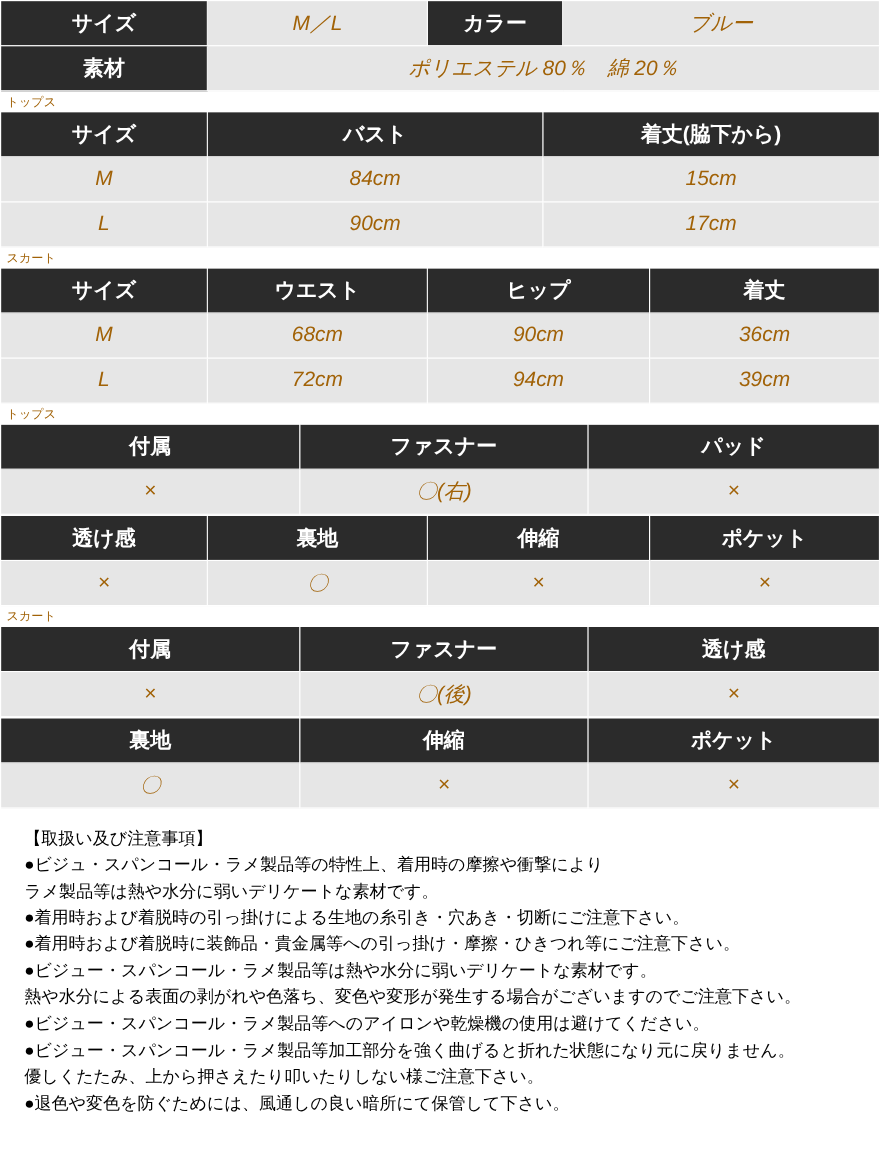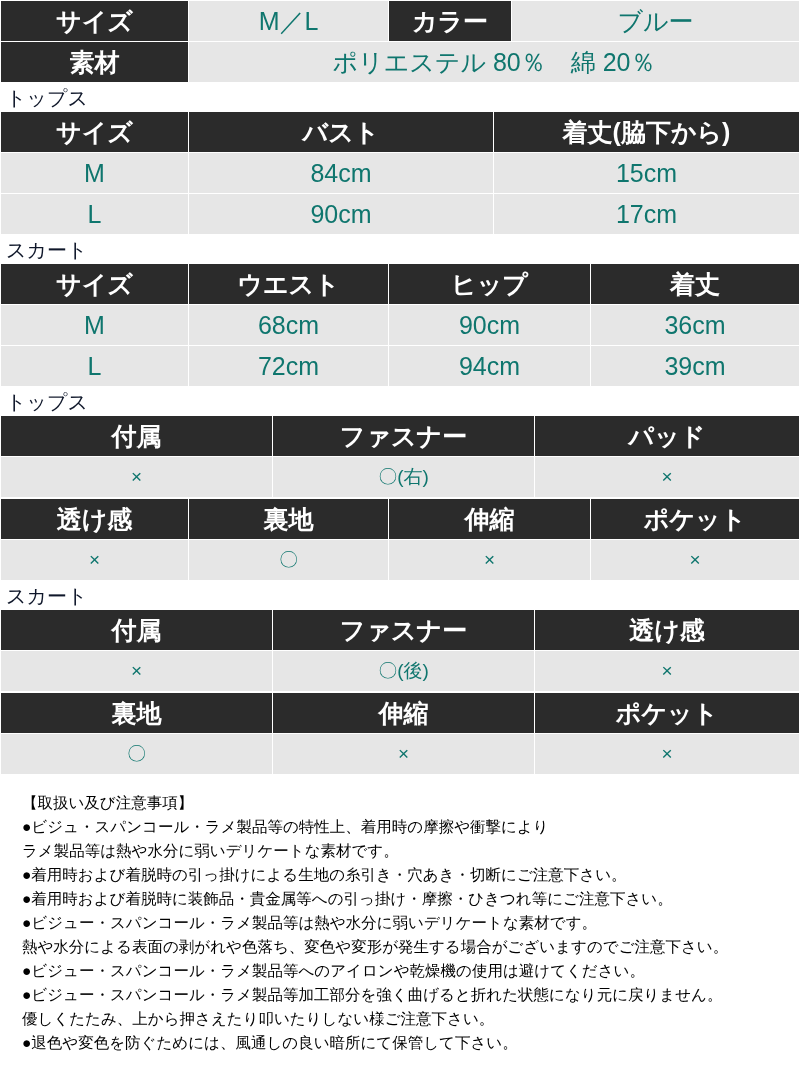--- a/index.html
+++ b/index.html
@@ -20,38 +20,39 @@
     padding: 0;
   }
   table {
     border-collapse: collapse;
     width: 800px;
     table-layout: fixed;
   }
   td {
     border: 1px solid #ffffff;
     text-align: center;
-    font-size: 25px;
+    font-size: 19px;
     height: 41px;
     padding: 0 2px;
     box-sizing: border-box;
     word-break: break-all;
   }
   .hd {
     background: #2b2b2b;
     color: #ffffff;
     font-weight: bold;
   }
   .val {
     background: #e6e6e6;
-    color: #0f766e;
+    color: #a16207;
+    font-style: italic;
   }
   .section-label {
-    font-size: 20px;
-    color: #0f172a;
+    font-size: 11px;
+    color: #a16207;
     padding: 4px 0 2px 6px;
     line-height: 1.1;
   }
   .mark {
     font-size: 19px;
   }
   .notes {
     padding: 16px 12px 8px 22px;
     font-size: 15.5px;
     line-height: 1.55;

